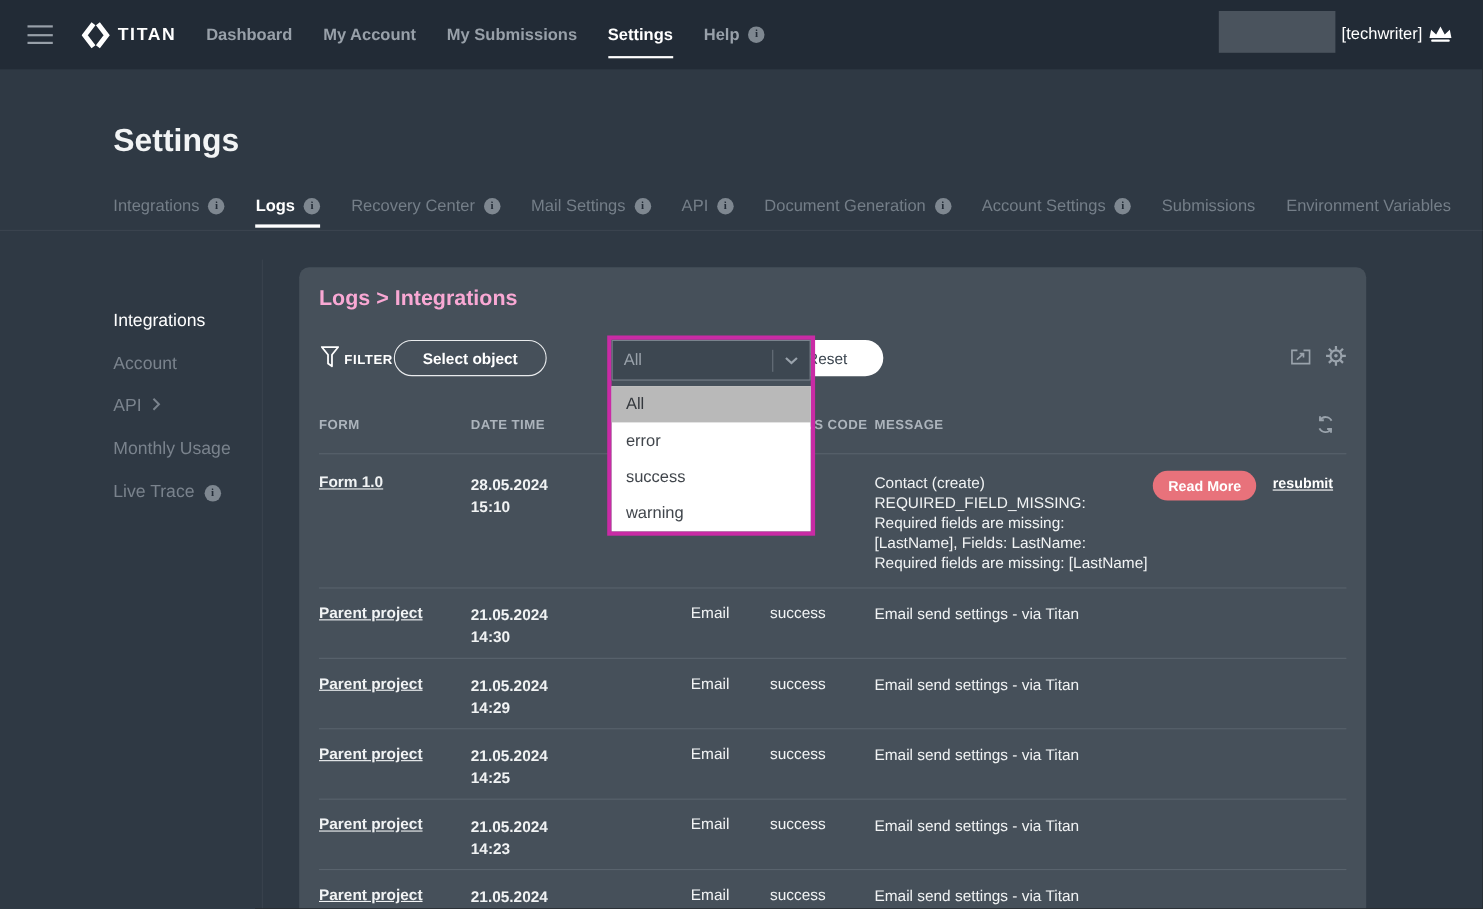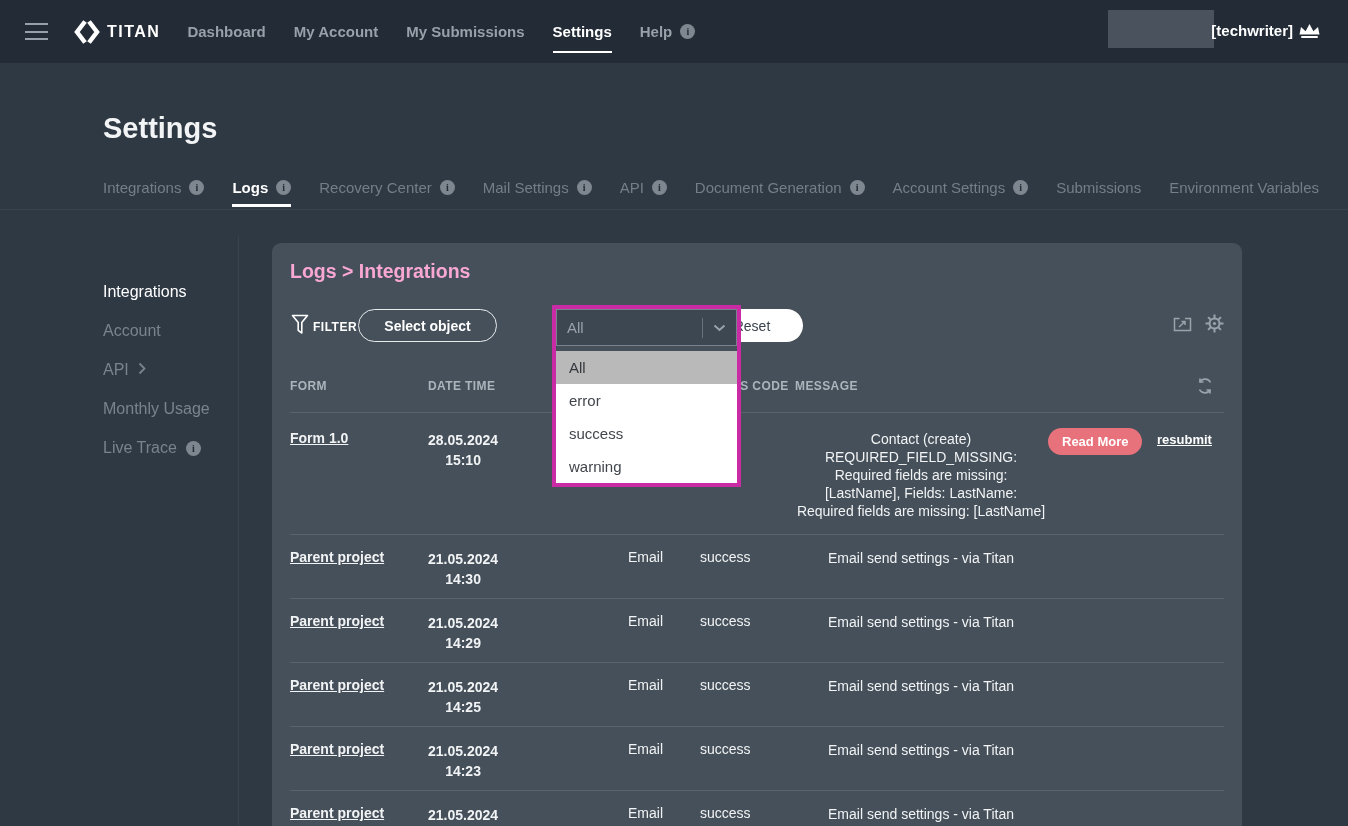--- a/index.html
+++ b/index.html
@@ -17,21 +17,21 @@
   .hamburger{margin-left:25px;width:23px;height:17px;display:flex;flex-direction:column;justify-content:space-between;cursor:pointer;}
   .hamburger i{display:block;height:2px;background:var(--muted);}
   .brand{display:flex;align-items:center;margin-left:26px;gap:7px;cursor:pointer;}
   .brand-text{color:#fff;font-weight:bold;font-size:16px;letter-spacing:1.5px;}
   .nav-items{display:flex;align-items:center;height:63px;margin-left:27px;gap:28px;}
   .nav-item{position:relative;height:63px;display:flex;align-items:center;gap:8px;color:var(--muted);font-size:15px;font-weight:bold;cursor:pointer;}
   .nav-item.active{color:#fff;}
   .nav-item.active::after{content:"";position:absolute;left:0;right:0;bottom:10px;height:2.5px;background:#fff;}
   .nav-right{position:absolute;right:0;top:0;height:63px;width:330px;}
   .redacted{position:absolute;right:134px;top:10px;width:106px;height:38px;background:#4A535D;}
-  .user-label{position:absolute;right:55px;top:22px;color:#fff;font-size:15px;font-weight:bold;}
+  .user-label{position:absolute;right:55px;top:22px;color:#fff;font-size:15px;font-weight:normal;}
   .crown{position:absolute;right:26px;top:22px;}
 
   .badge{display:inline-flex;align-items:center;justify-content:center;width:15px;height:15px;border-radius:50%;background:#7E8790;color:#232C37;font-size:10px;font-weight:bold;font-family:"Liberation Serif",serif;flex:none;}
 
   
   .page-title{position:absolute;left:103px;top:112px;color:#F2F4F5;font-size:29px;font-weight:bold;}
   .tabs{position:absolute;left:103px;top:179px;display:flex;gap:28px;}
   .tab{position:relative;display:flex;align-items:center;gap:8px;color:var(--tab-muted);font-size:15px;padding-bottom:11px;cursor:pointer;}
   .tab.active{color:#fff;font-weight:bold;}
   .tab.active::after{content:"";position:absolute;left:0;right:0;bottom:0;height:3px;background:#fff;}
@@ -67,21 +67,21 @@
 
   
   .table{position:absolute;left:18px;right:18px;top:136px;bottom:0;}
   .thead{position:relative;height:34px;border-bottom:1px solid var(--row-divider);}
   .th{position:absolute;top:0;color:var(--head-text);font-size:12px;font-weight:bold;letter-spacing:.4px;}
   .th.form{left:0;} .th.date{left:138px;} .th.type{left:338px;} .th.status{left:410px;} .th.msg{left:505px;}
   .refresh-icon{position:absolute;right:10px;top:-2px;cursor:pointer;}
 
   .t-row{position:relative;height:64px;border-bottom:1px solid var(--row-divider);}
   .t-row.tall{height:122px;}
-  .cell{position:absolute;top:14px;color:#F1F3F4;font-size:14px;text-align:center;}
+  .cell{position:absolute;top:14px;color:#F1F3F4;font-size:14px;}
   .tall .cell{top:17px;}
   .cell.form{left:0;font-weight:bold;text-decoration:underline;cursor:pointer;}
   .cell.date{left:138px;font-weight:bold;line-height:20px;}
   .cell.type{left:338px;}
   .cell.status{left:410px;}
   .cell.msg{left:505px;width:252px;line-height:18px;white-space:pre-line;}
   .read-more{position:absolute;left:758px;top:15px;height:27px;padding:0 14px;border:none;border-radius:14px;background:var(--read-more-bg);color:#fff;font-size:13px;font-weight:bold;font-family:"Liberation Sans",sans-serif;cursor:pointer;}
   .resubmit{position:absolute;left:867px;top:19px;color:#fff;font-size:13px;font-weight:bold;text-decoration:underline;cursor:pointer;}
 </style>
 </head>

